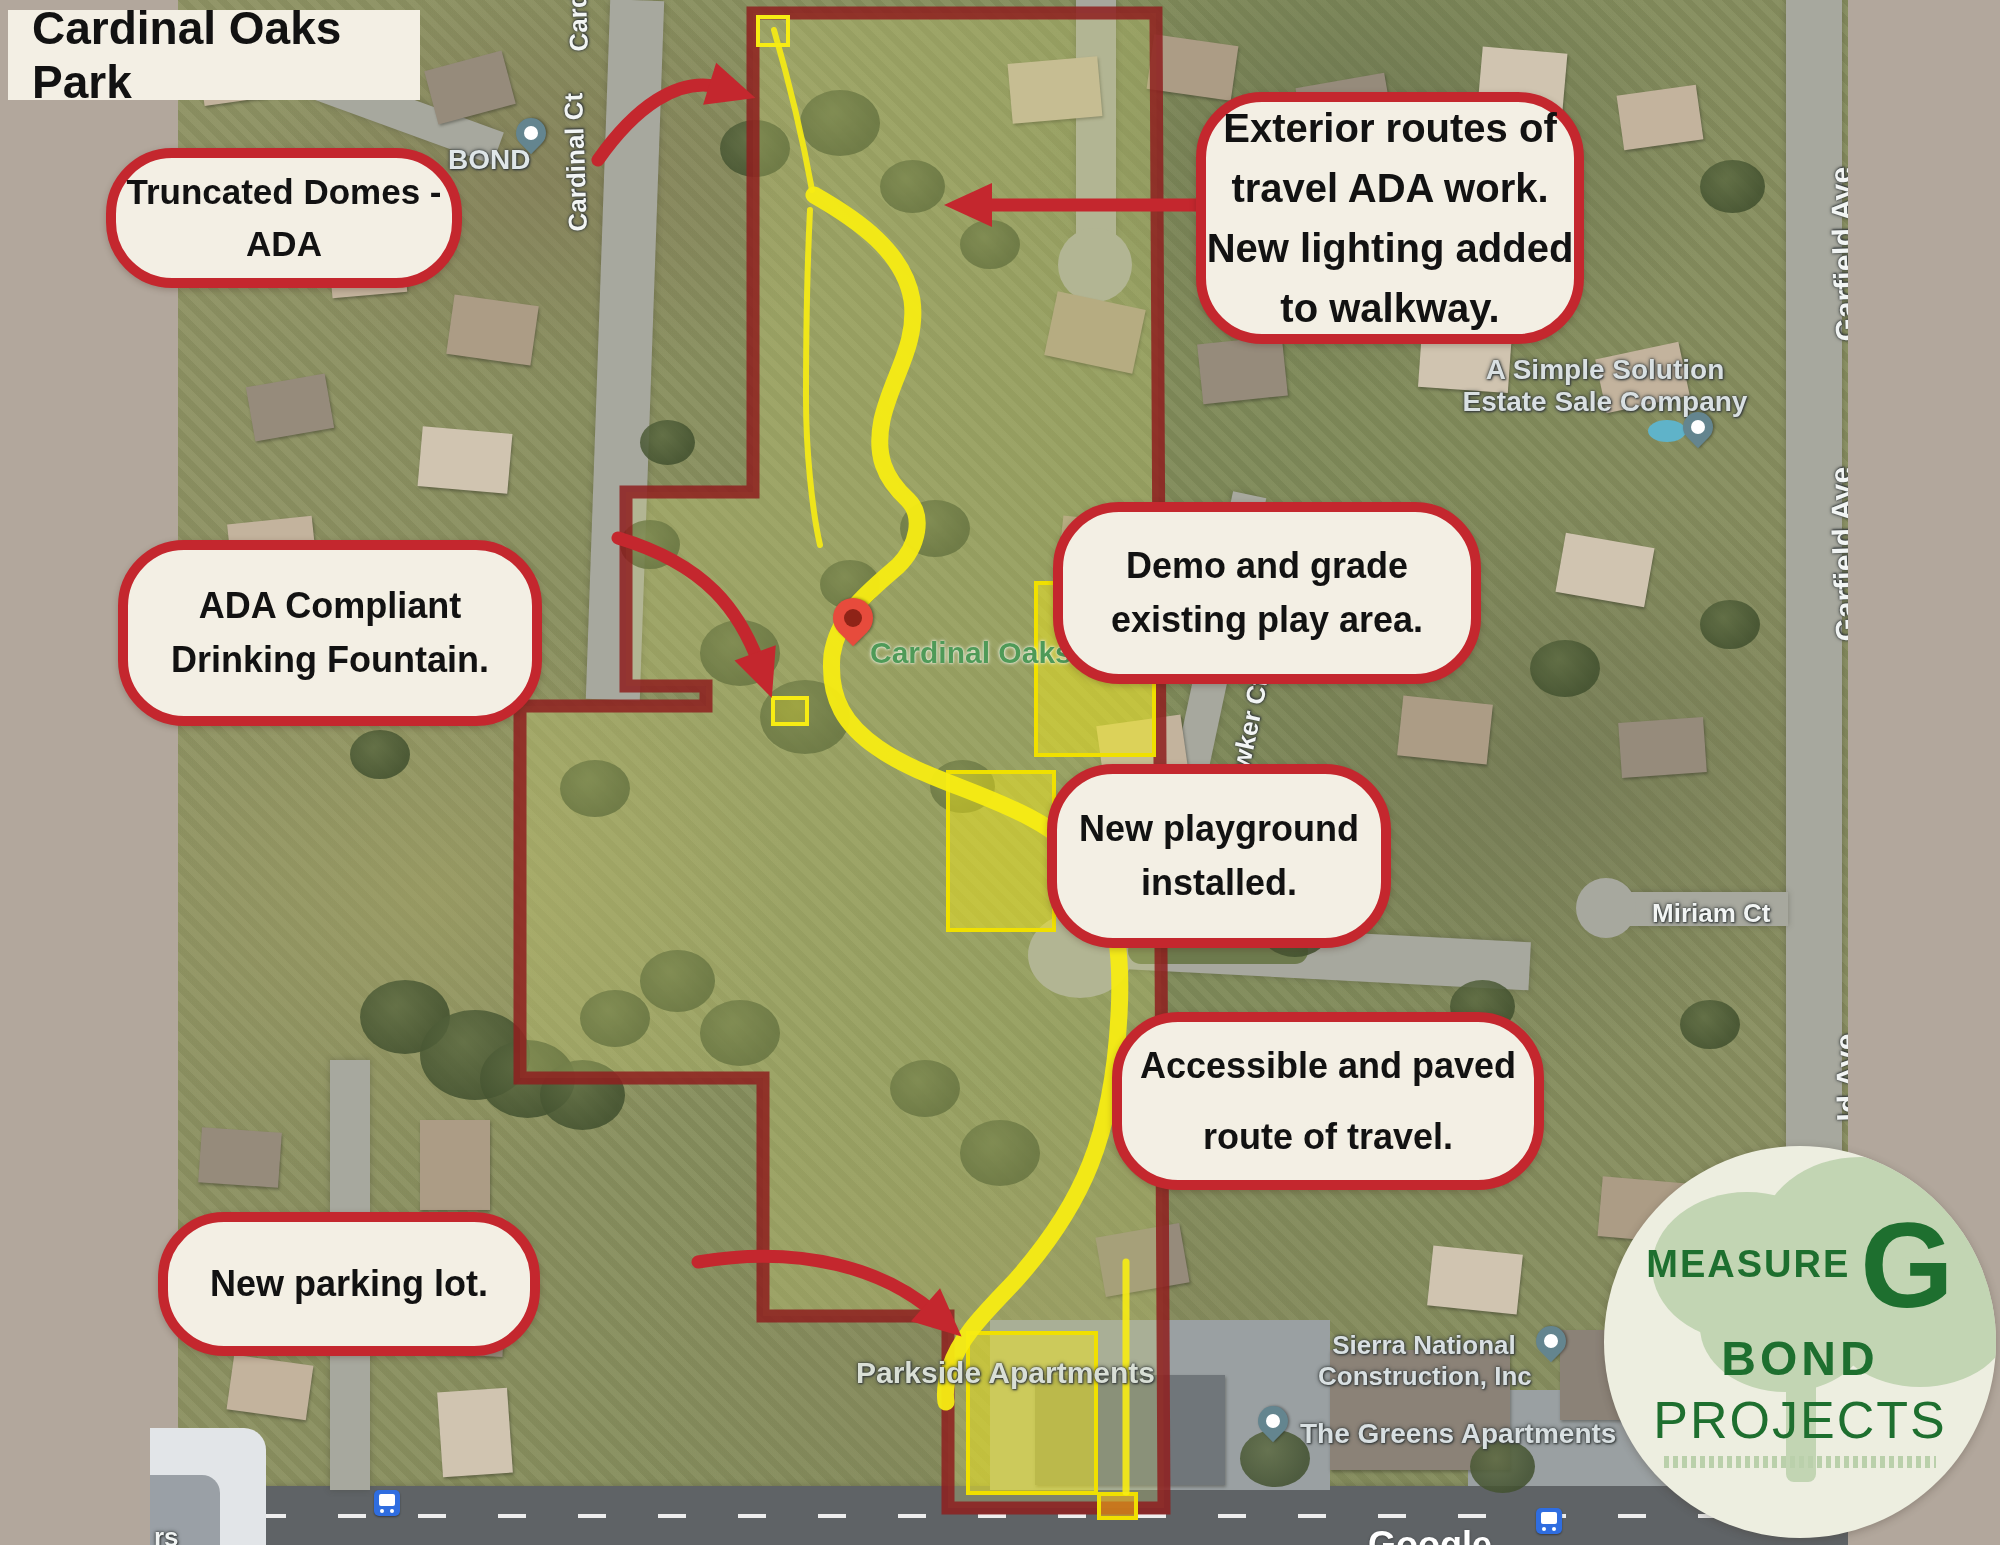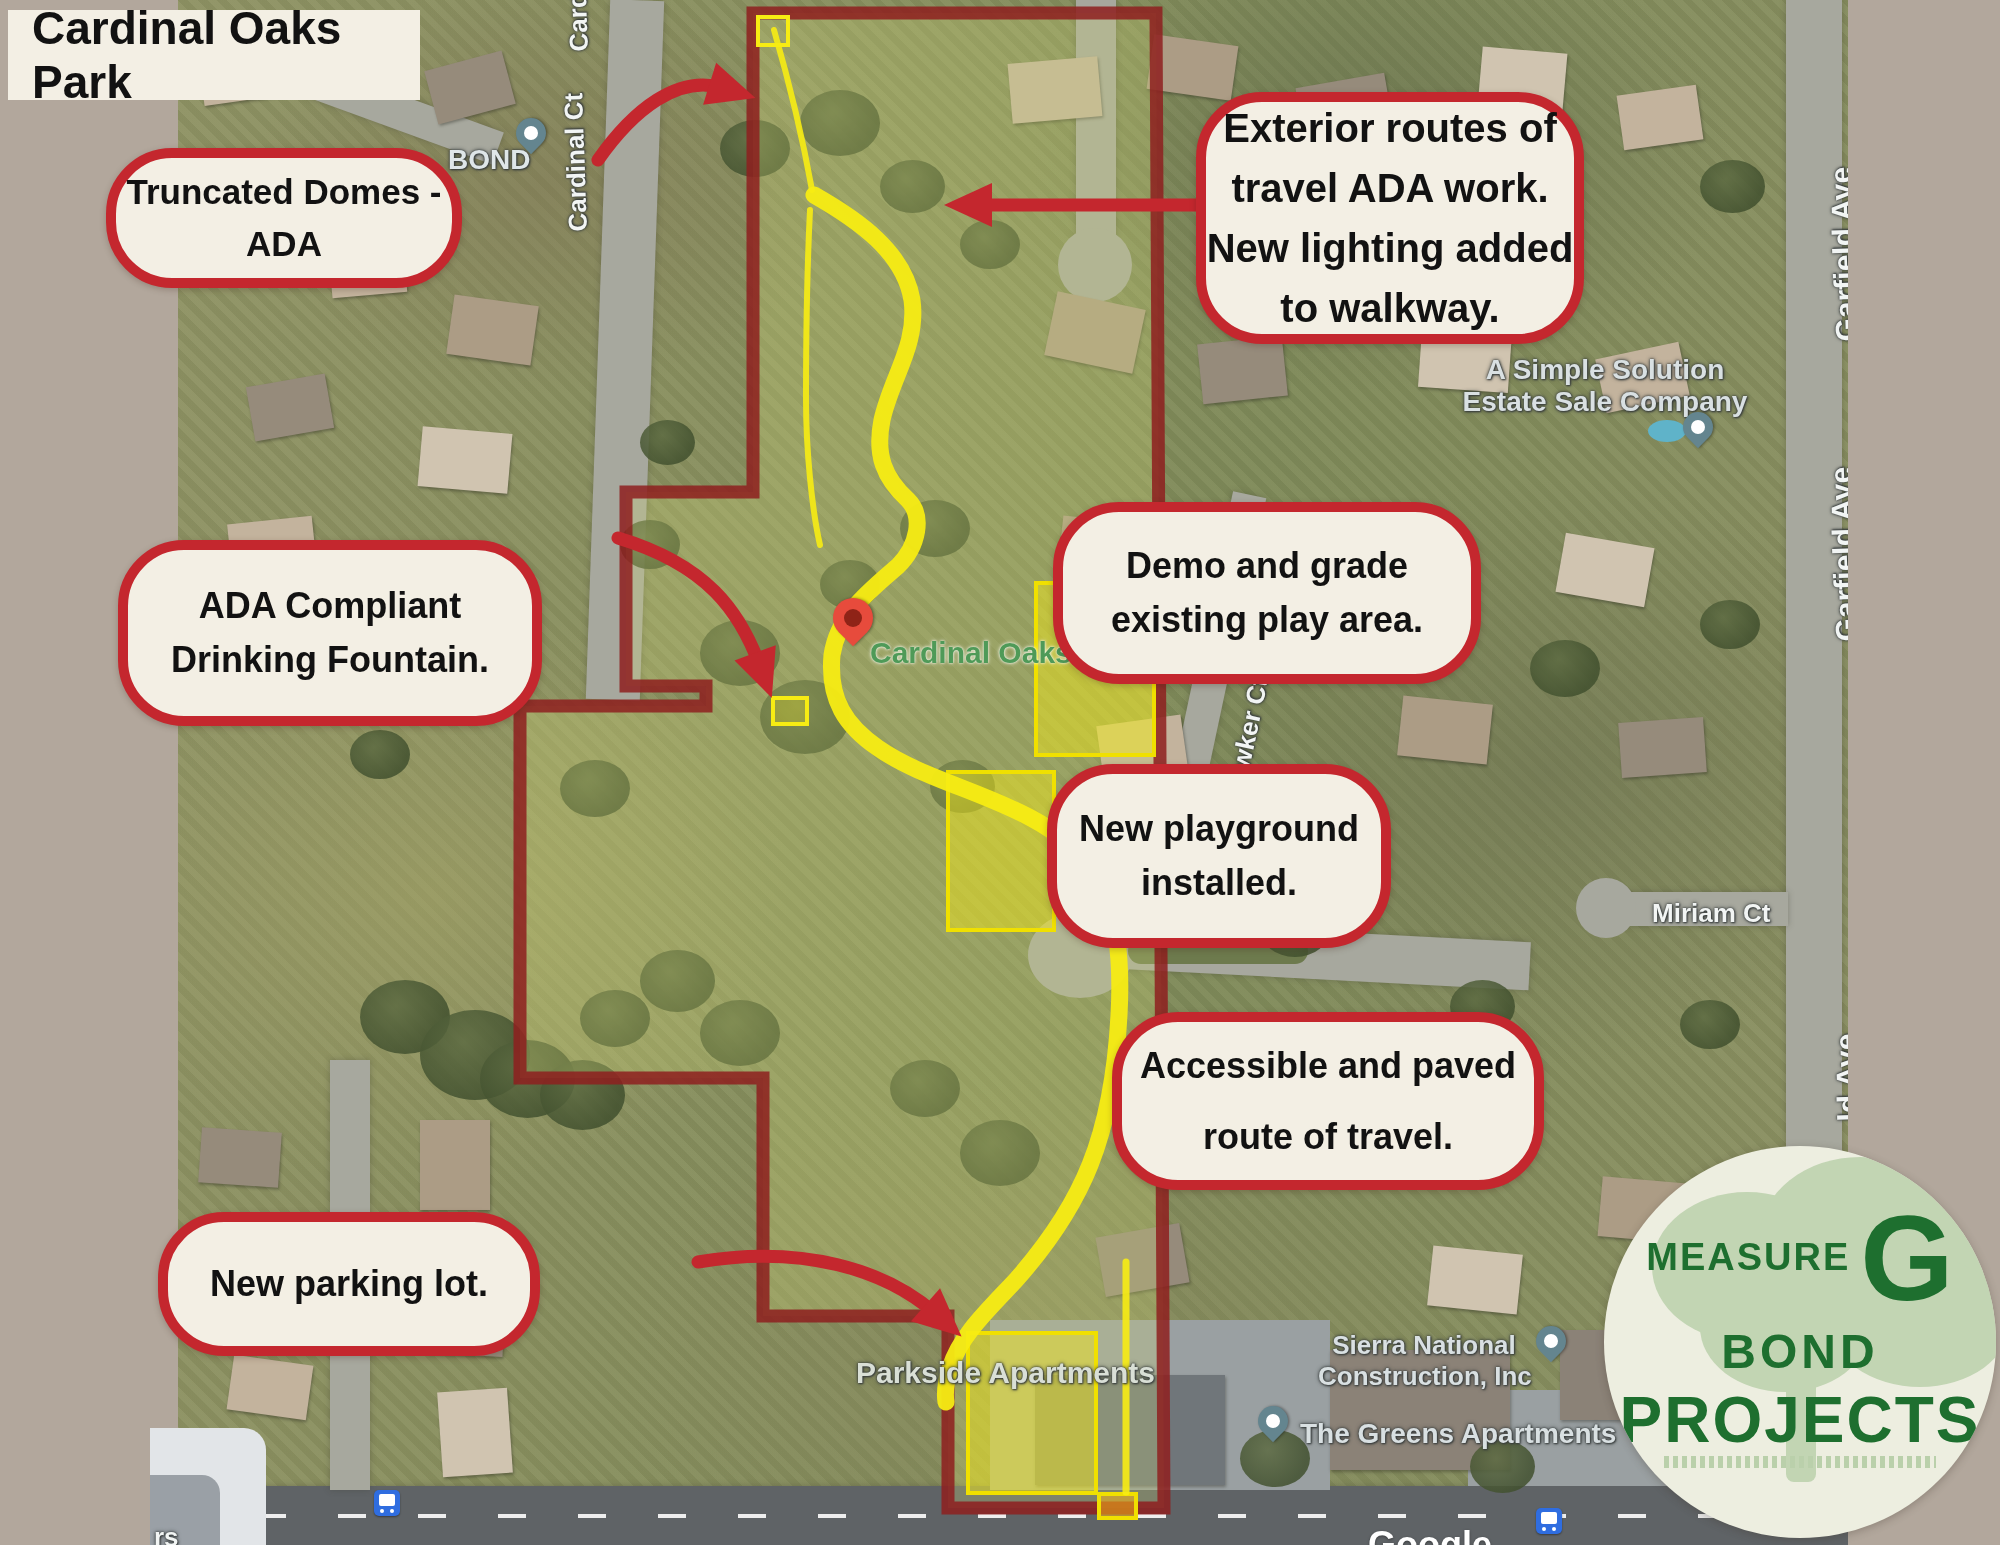--- a/index.html
+++ b/index.html
@@ -61,21 +61,21 @@
        justify-content:center;box-shadow:0 2px 8px rgba(60,50,40,.3);}
   .logo-tree{position:absolute;z-index:0;opacity:.85;}
   .canopy{position:absolute;border-radius:50%;background:#bad0ab;}
   .trunk{position:absolute;background:#bad0ab;}
   .grass{position:absolute;left:60px;bottom:70px;width:272px;height:12px;
        background:repeating-linear-gradient(90deg,#bad0ab 0 5px,transparent 5px 9px);}
   #logo .row1{position:relative;z-index:1;display:flex;align-items:center;margin-top:-18px;}
   #logo .measure{font-size:38px;font-weight:800;color:#1e6f2f;letter-spacing:2px;}
   #logo .bigG{font-size:120px;font-weight:800;color:#1e6f2f;line-height:.8;margin-left:10px;}
   #logo .bond{position:relative;z-index:1;font-size:48px;font-weight:800;color:#1e6f2f;letter-spacing:4px;margin-top:18px;}
-  #logo .projects{position:relative;z-index:1;font-size:64px;font-weight:700;color:#1e6f2f;letter-spacing:2px;margin-top:4px;}
+  #logo .projects{position:relative;z-index:1;font-size:52px;font-weight:400;color:#1e6f2f;letter-spacing:2px;margin-top:4px;}
 </style>
 </head>
 <body>
 
 <div id="stage">
 
   <div id="map">
     <div id="deco">
         <div class="deco road" style="left: 420px; top: 0px; width: 54px; height: 700px; transform: rotate(2deg);"></div>
         <div class="deco road" style="left: 1608px; top: 0px; width: 56px; height: 1545px;"></div>

